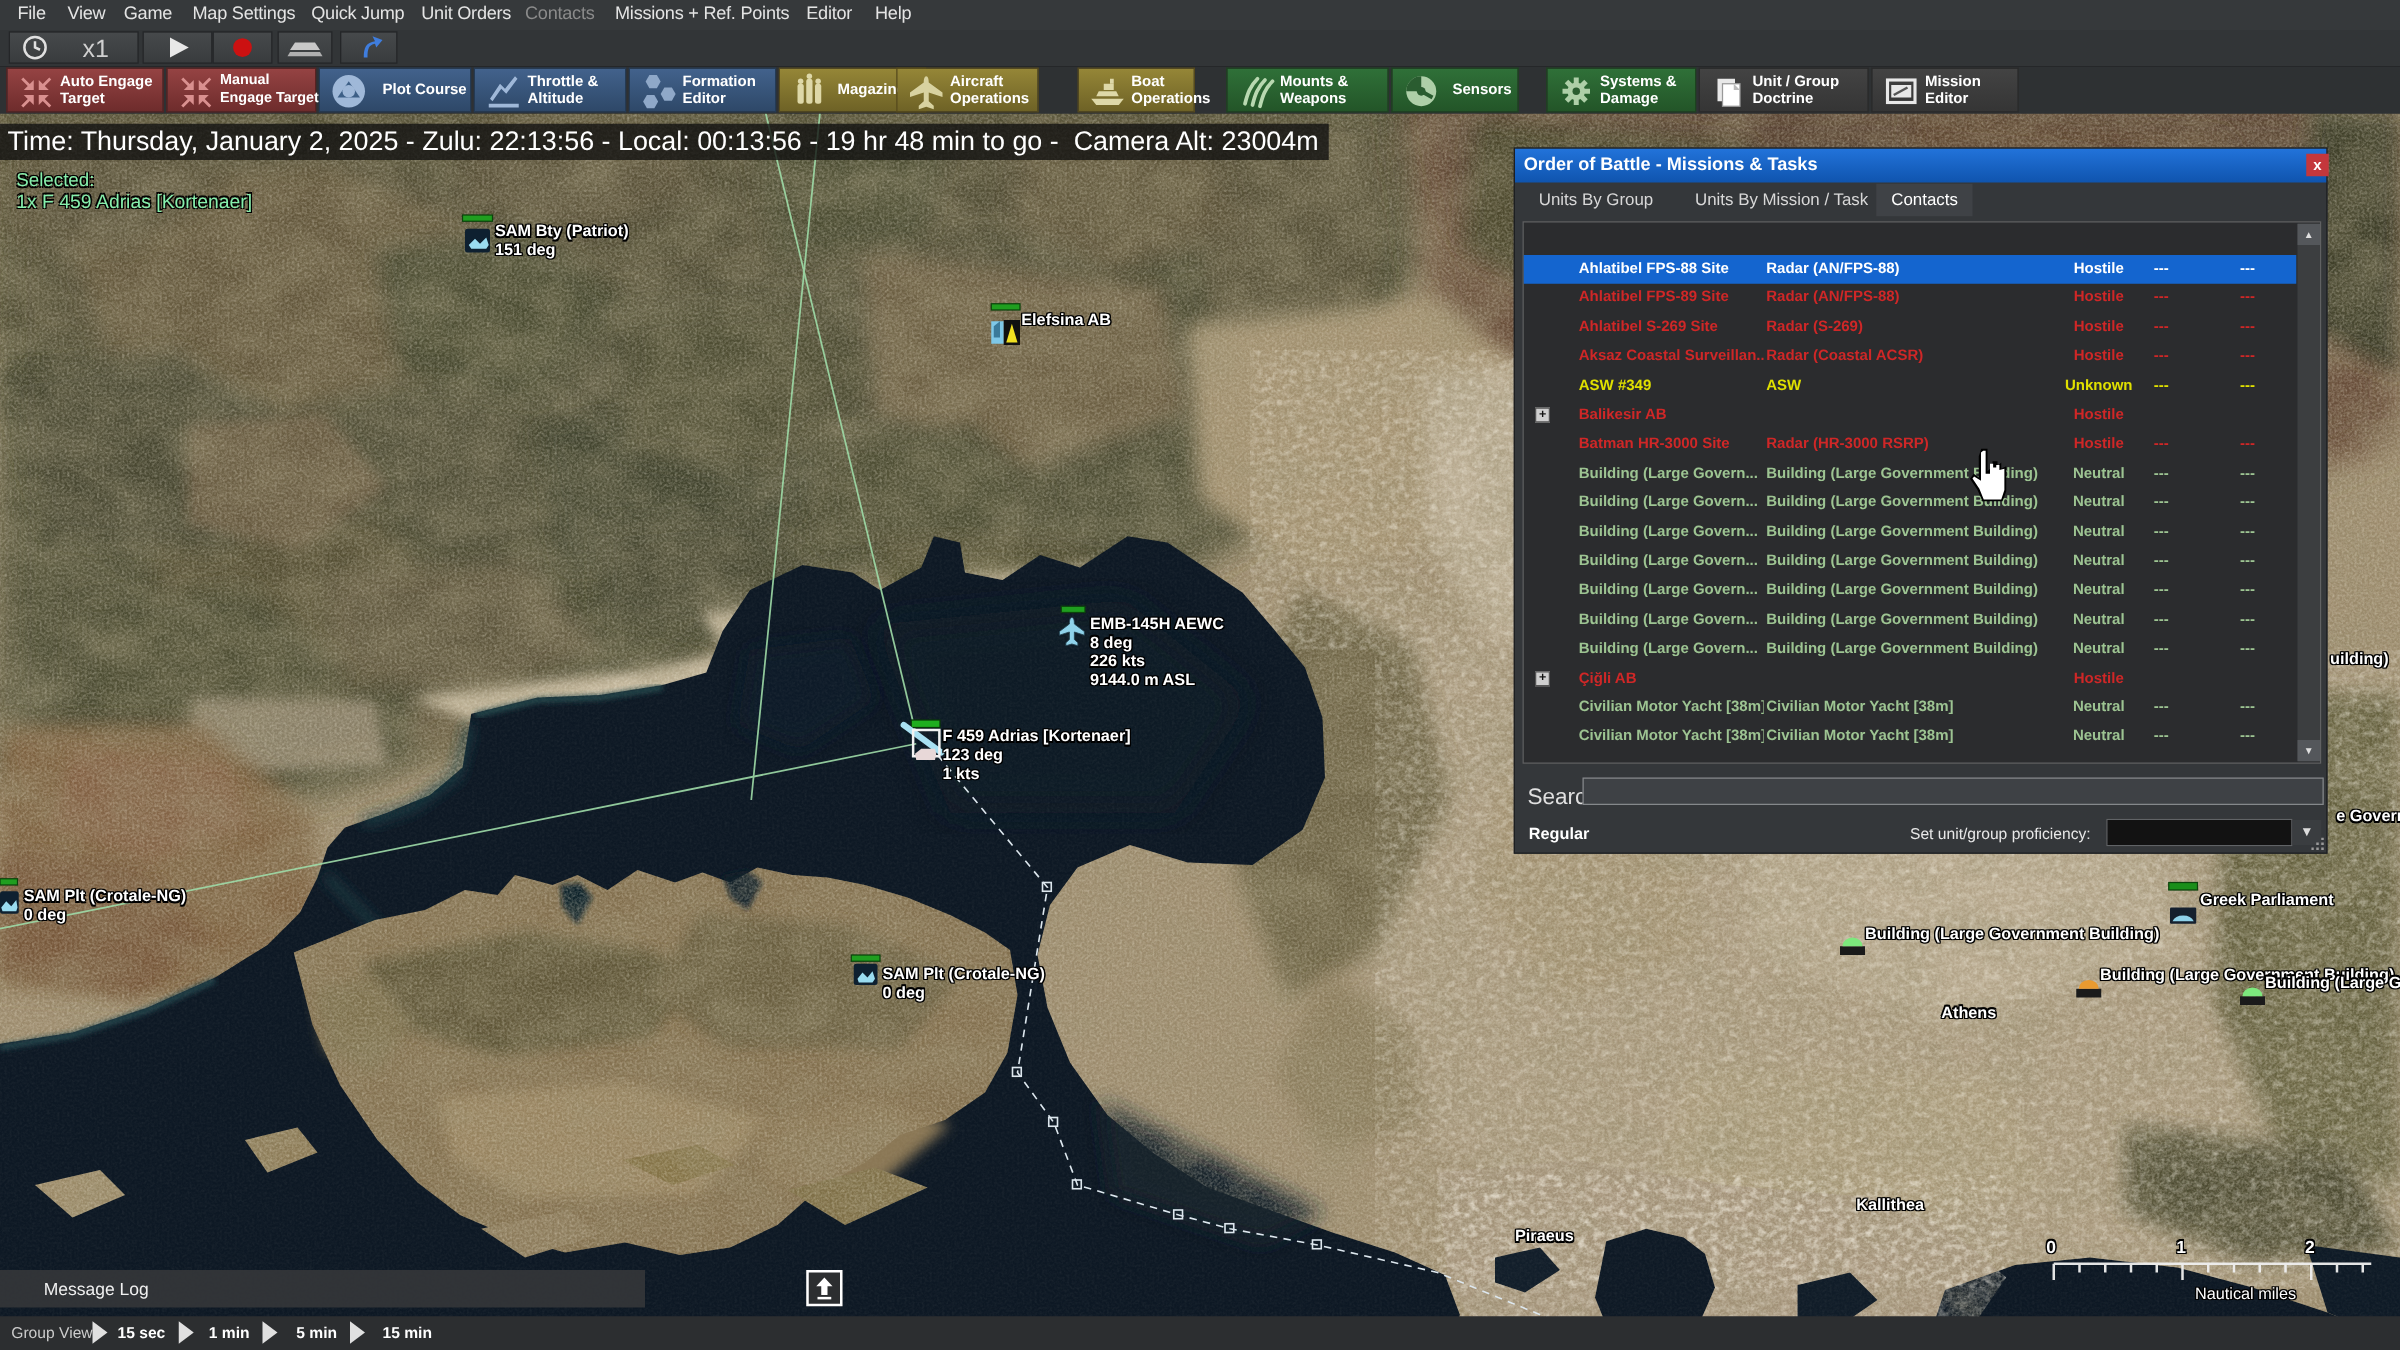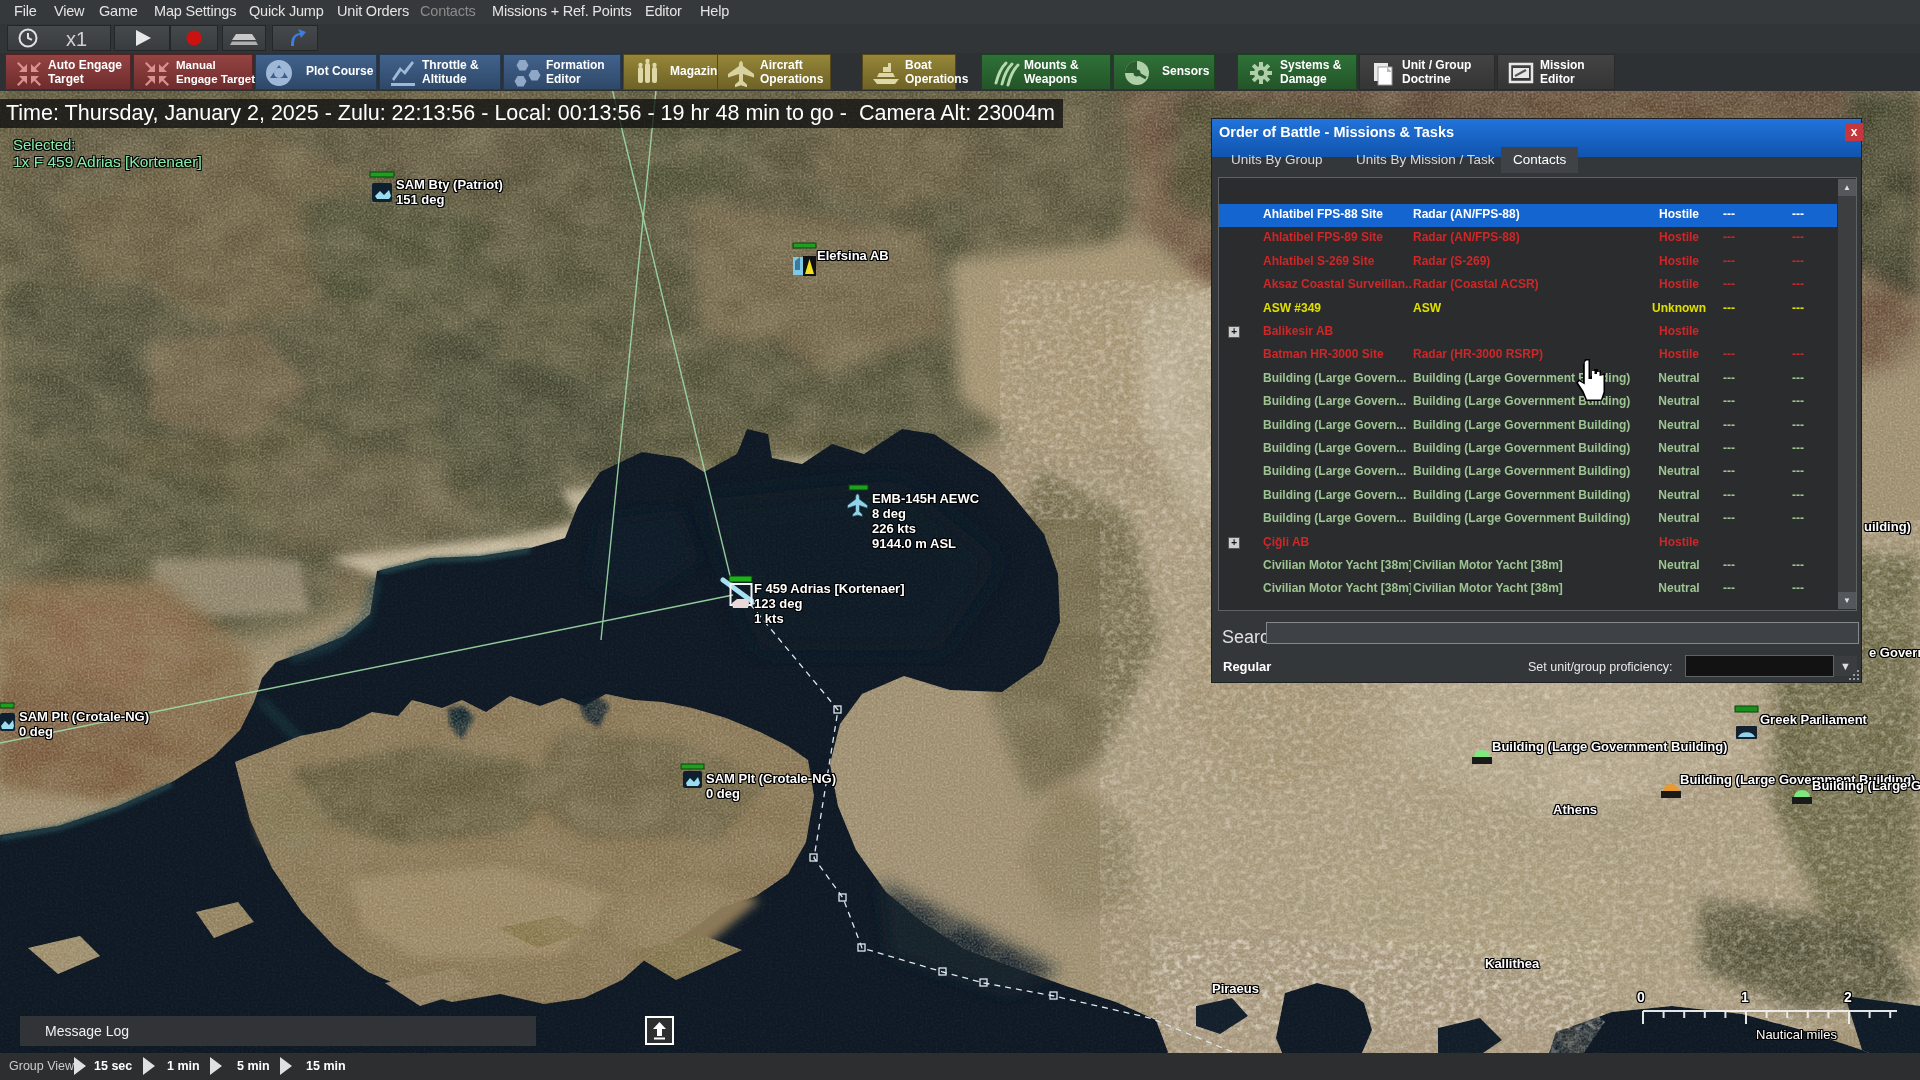--- a/index.html
+++ b/index.html
@@ -19,21 +19,21 @@
 .tbtn.grey{background:linear-gradient(#434343,#353535);border:1px solid #2a2a2a;}
 
 .mlab{position:absolute;color:#fff;font-size:13px;font-weight:bold;white-space:nowrap;
  text-shadow:-1px -1px 0 #000,1px -1px 0 #000,-1px 1px 0 #000,1px 1px 0 #000,0 -1px 0 #000,0 1px 0 #000,-1px 0 0 #000,1px 0 0 #000;}
 
 #timebar{left:0;top:99px;height:29px;background:rgba(15,15,15,0.78);color:#fff;font-size:21.5px;line-height:29px;padding:0 8px 0 6px;white-space:nowrap;}
 #selblock{left:13px;top:136px;color:#86efac;font-size:15px;
  text-shadow:-1px -1px 0 #000,1px -1px 0 #000,-1px 1px 0 #000,1px 1px 0 #000;}
 
 #panel{left:1211px;top:118px;width:651px;height:565px;background:#34373a;border:1px solid #1d1f21;box-sizing:border-box;}
-#ptitle{left:0;top:0;width:649px;height:38px;background:linear-gradient(#2273da,#0f54ae);color:#fff;font-size:14.5px;font-weight:bold;line-height:27px;padding-left:7px;box-sizing:border-box;}
+#ptitle{left:0;top:0;width:649px;height:27px;background:linear-gradient(#2273da,#0f54ae);color:#fff;font-size:14.5px;font-weight:bold;line-height:27px;padding-left:7px;box-sizing:border-box;}
 #pclose{left:633px;top:4px;width:18px;height:18px;background:#c4373c;color:#fff;font-size:12px;font-weight:bold;text-align:center;line-height:18px;}
 .ptab{position:absolute;top:28px;height:26px;color:#d8d8d8;font-size:13.5px;line-height:26px;white-space:nowrap;}
 #ptabs3{background:#3f4246;color:#fff;}
 #ptable{left:6px;top:58px;width:639px;height:434px;background:#2b2c2e;border:1px solid #606162;box-sizing:border-box;}
 #phead{left:0;top:0;width:618px;height:26px;background:#43474e;color:#cdd5e0;font-size:13px;white-space:nowrap;}
 #phead span{position:absolute;top:5px;}
 .prow{position:absolute;left:0;width:618px;height:23.4px;font-size:12px;font-weight:bold;white-space:nowrap;text-decoration:underline;}
 .prow span{position:absolute;top:3px;overflow:hidden;}
 .prow .nm{left:44px;width:148px;}
 .prow .tc{left:194px;width:234px;}
@@ -44,21 +44,21 @@
 .pexp{position:absolute;left:9px;top:5px;width:12px;height:12px;background:#cfcfcf;border:1px solid #555;box-sizing:border-box;color:#111;font-size:10px;line-height:10px;text-align:center;font-weight:bold;}
 #pscroll{left:619px;top:1px;width:18px;height:430px;background:#3c3e40;}
 .sbtn{position:absolute;left:0;width:18px;height:17px;background:#54575b;color:#e0e0e0;font-size:8px;line-height:17px;text-align:center;}
 #psearchlab{left:10px;top:508px;color:#e0e0e0;font-size:18px;}
 #psearch{left:54px;top:503px;width:593px;height:22px;background:#3e4145;border:1px solid #85888b;box-sizing:border-box;}
 #pregular{left:11px;top:540px;color:#fff;font-size:13px;font-weight:bold;}
 #pproflab{left:316px;top:541px;color:#e8e8e8;font-size:12.5px;}
 #pprof{left:473px;top:536px;width:149px;height:22px;background:#121212;border:1px solid #606366;box-sizing:border-box;}
 #pprofbtn{left:622px;top:537px;width:23px;height:20px;background:#3a3d40;color:#ddd;font-size:11px;text-align:center;line-height:20px;}
 
-#msglog{left:0;top:1016px;width:516px;height:30px;background:rgba(52,54,57,0.93);color:#f0f0f0;font-size:14px;line-height:30px;padding-left:25px;box-sizing:border-box;margin-left:20px;}
+#msglog{left:0;top:1016px;width:516px;height:30px;background:rgba(52,54,57,0.93);color:#f0f0f0;font-size:14px;line-height:30px;padding-left:35px;box-sizing:border-box;}
 #msgbtn{left:645px;top:1016px;width:29px;height:29px;background:#2c2e30;border:2px solid #fff;box-sizing:border-box;}
 #botbar{left:0;top:1053px;width:1920px;height:27px;background:#2c2e30;color:#cccccc;font-size:12.5px;}
 #botbar span{position:absolute;top:6px;}
 #botbar b{color:#fff;}
 .btri{position:absolute;top:4px;width:0;height:0;border-left:12px solid #e0e0e0;border-top:9px solid transparent;border-bottom:9px solid transparent;}
 </style></head>
 <body>
 <div id="stage">
 
   <div class="abs" id="mapwrap" style="left:0;top:0;width:1920px;height:1080px;"><svg id="mapsvg" width="1920" height="1080" viewBox="0 0 1920 1080">

